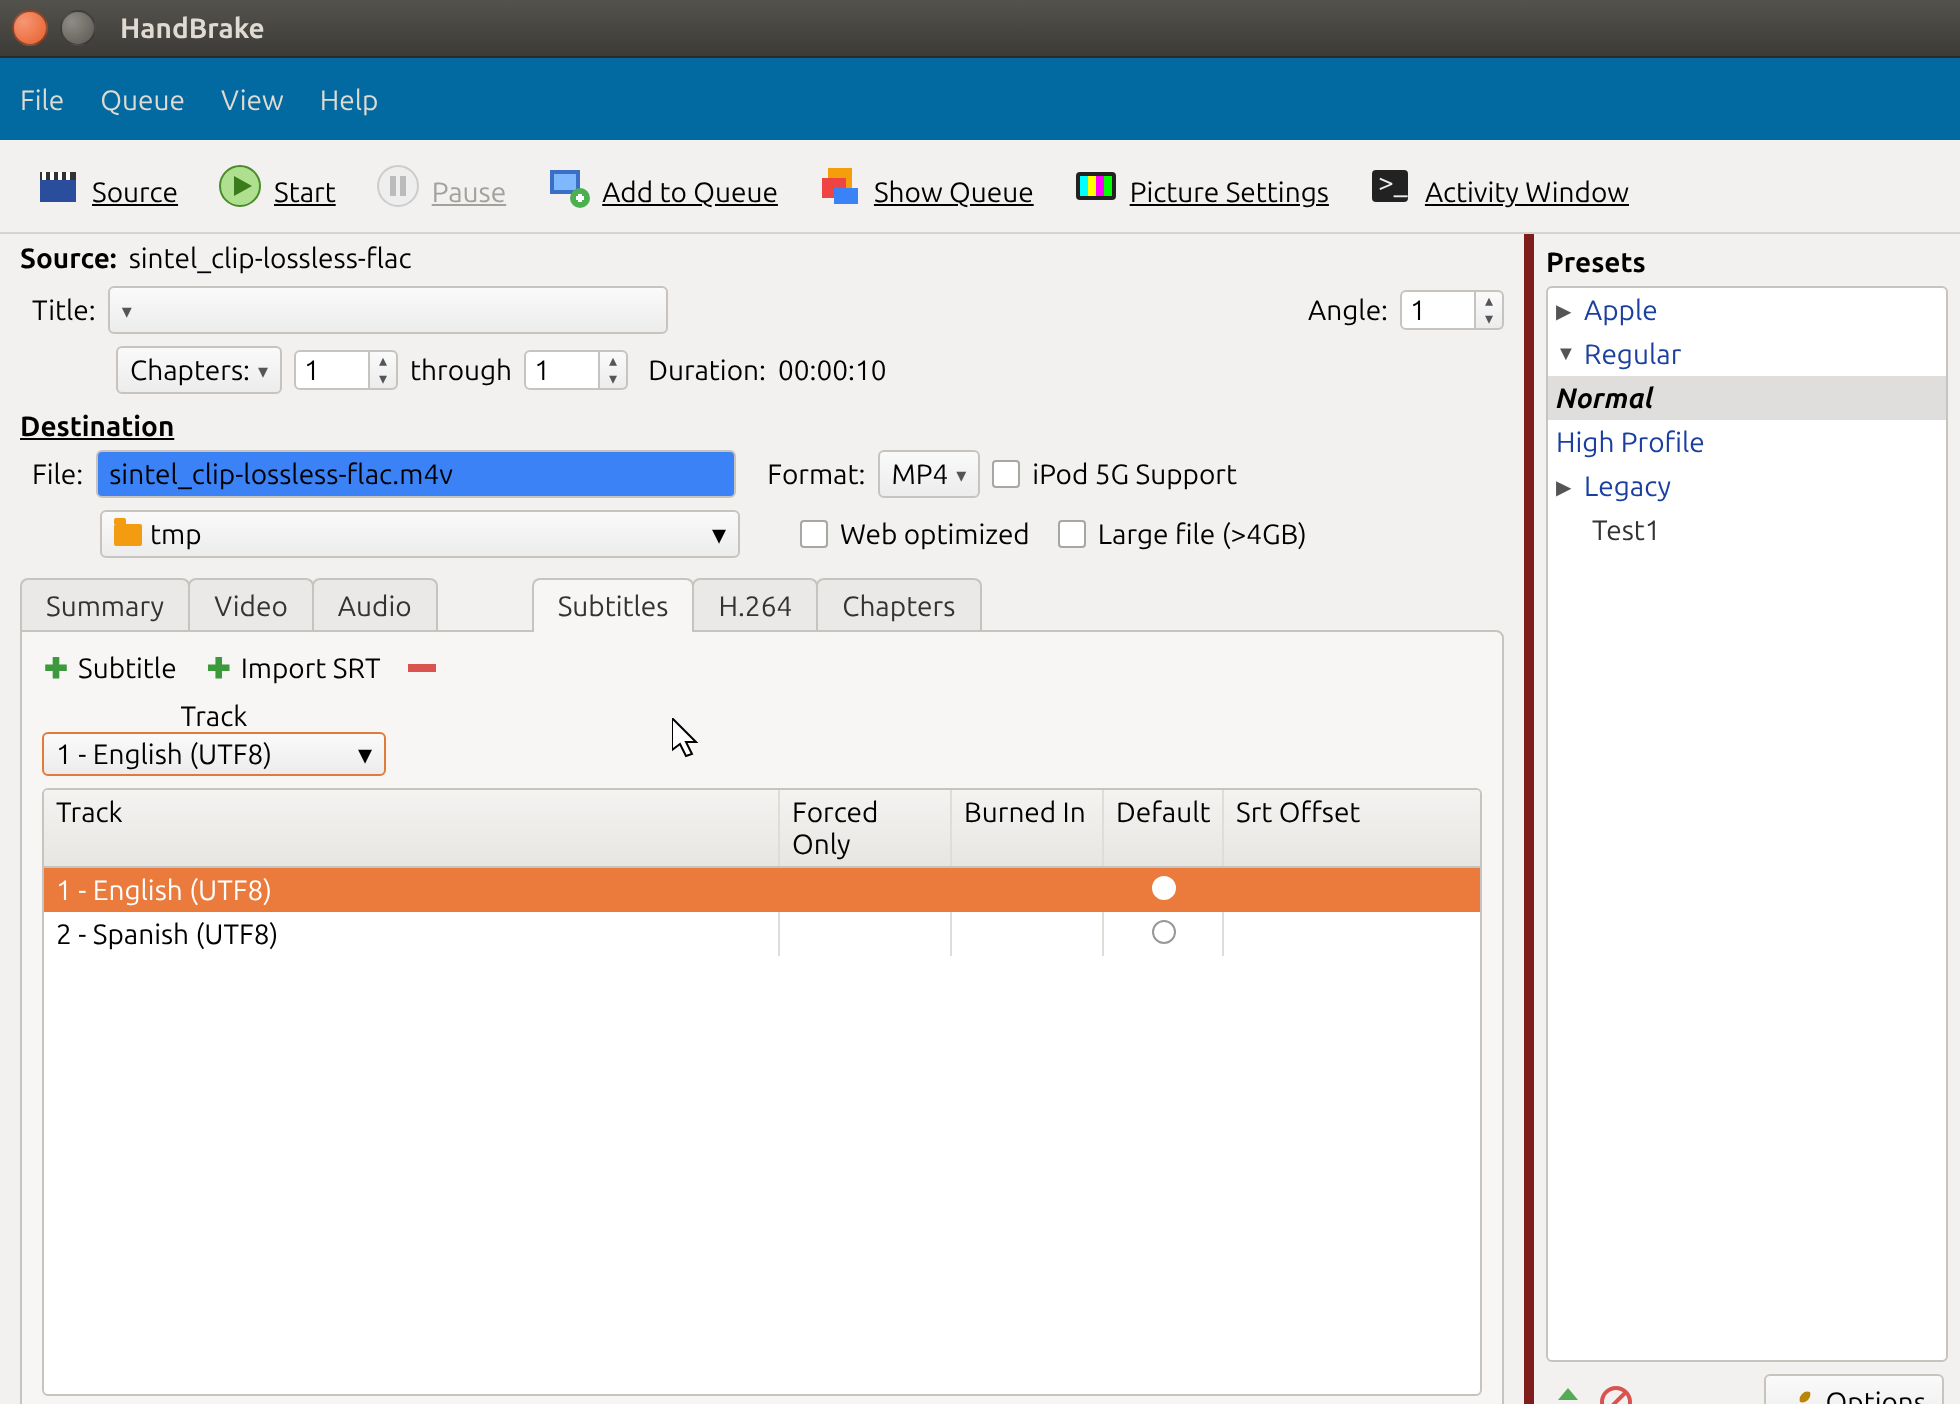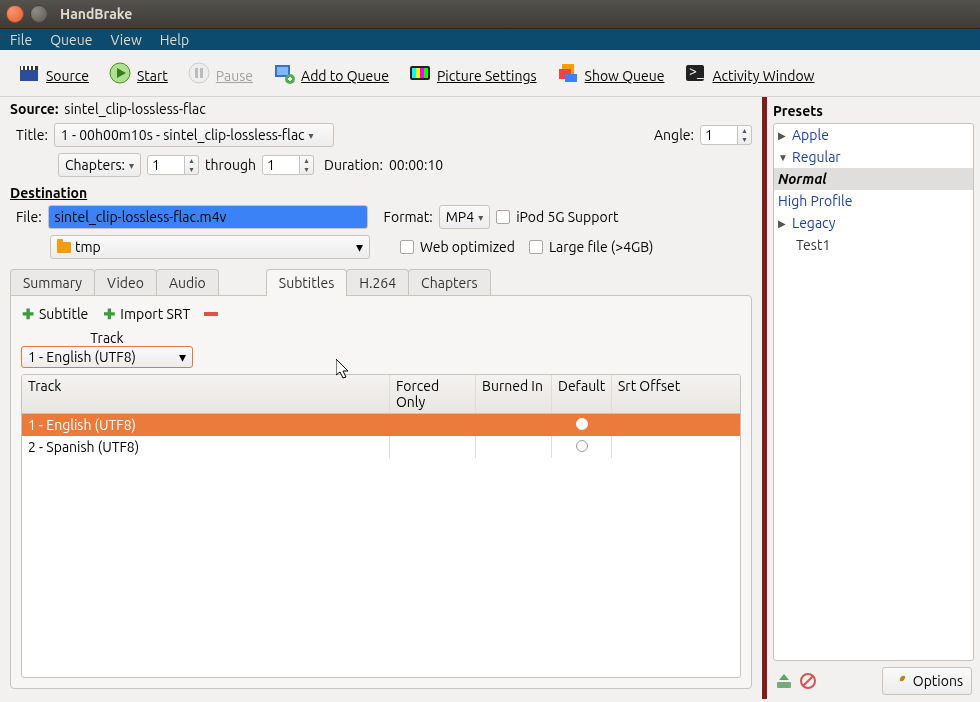--- a/index.html
+++ b/index.html
@@ -6,21 +6,21 @@
 body { background: #f2f1f0; width: 980px; height: 702px; overflow: hidden; }
 
 
 .titlebar { background: linear-gradient(#54524d, #3c3b37); height: 28px; display: flex; align-items: center; padding: 0 6px; color: #dfdbd2; font-weight: bold; }
 .winbtn { width: 18px; height: 18px; border-radius: 50%; margin-right: 6px; display: flex; align-items: center; justify-content: center; font-size: 11px; border: 1px solid rgba(0,0,0,0.4); }
 .winbtn.close { background: radial-gradient(circle at 30% 30%, #f79674, #e65f2b); }
 .winbtn.min { background: radial-gradient(circle at 30% 30%, #8f8c85, #595751); }
 .titlebar .title { margin-left: 6px; }
 
 
-.menubar { background: #0c4a6e; color: #dfdbd2; height: 22px; display: flex; align-items: center; padding: 0 10px; gap: 18px; border-top: 1px solid #2b2a27; }
+.menubar { background: #0369a1; color: #dfdbd2; height: 42px; display: flex; align-items: center; padding: 0 10px; gap: 18px; border-top: 1px solid #2b2a27; }
 .menubar span { cursor: pointer; }
 
 
 .toolbar { display: flex; align-items: center; padding: 8px 10px; gap: 4px; border-bottom: 1px solid #d6d4d1; }
 .tbtn { display: flex; align-items: flex-end; gap: 6px; padding: 4px 8px; border-radius: 3px; cursor: pointer; text-decoration: underline; }
 .tbtn.disabled { color: #a3a19d; cursor: default; }
 .tico { width: 22px; height: 22px; display: inline-flex; align-items: center; justify-content: center; }
 
 
 .mainarea { display: flex; height: calc(702px - 28px - 26px - 46px); }
@@ -148,60 +148,59 @@
           <circle cx="17" cy="17" r="5" fill="#4caf50"></circle>
           <rect x="15" y="16" width="4" height="2" fill="#fff"></rect>
           <rect x="16" y="15" width="2" height="4" fill="#fff"></rect>
         </svg>
     </span>
     <span>Add to Queue</span>
   </div>
   <div class="tbtn">
     <span class="tico">
       <svg width="22" height="22">
+          <rect x="5" y="2" width="12" height="10" fill="#f59e0b"></rect>
+          <rect x="2" y="7" width="12" height="10" fill="#ef4444"></rect>
+          <rect x="8" y="12" width="12" height="8" fill="#3b82f6"></rect>
+        </svg>
+    </span>
+    <span>Show Queue</span>
+  </div>
+  <div class="tbtn">
+    <span class="tico">
+      <svg width="22" height="22">
           <rect x="1" y="4" width="20" height="14" fill="#222" rx="2"></rect>
           <rect x="3" y="6" width="4" height="10" fill="#0ff"></rect>
           <rect x="7" y="6" width="4" height="10" fill="#ff0"></rect>
           <rect x="11" y="6" width="4" height="10" fill="#f0f"></rect>
           <rect x="15" y="6" width="4" height="10" fill="#0f0"></rect>
         </svg>
     </span>
     <span>Picture Settings</span>
   </div>
   <div class="tbtn">
     <span class="tico">
       <svg width="22" height="22">
-          <rect x="5" y="2" width="12" height="10" fill="#f59e0b"></rect>
-          <rect x="2" y="7" width="12" height="10" fill="#ef4444"></rect>
-          <rect x="8" y="12" width="12" height="8" fill="#3b82f6"></rect>
-        </svg>
-    </span>
-    <span>Show Queue</span>
-  </div>
-  <div class="tbtn">
-    <span class="tico">
-      <svg width="22" height="22">
           <rect x="2" y="3" width="18" height="16" fill="#222" rx="2"></rect>
           <text x="5" y="14" fill="#eee" font-size="10">&gt;_</text>
         </svg>
     </span>
     <span>Activity Window</span>
   </div>
 </div>
 
 <div class="mainarea">
   <div class="leftcol">
     <div class="row">
       <label style="font-weight:bold">Source:</label>
       <span>sintel_clip-lossless-flac</span>
     </div>
     <div class="row" style="margin-left:6px">
       <label>Title:</label>
       <div class="dropdown" style="width:280px">
-        <span>1 - 00h00m10s - sintel_clip-lossless-flac</span>
         <span class="arrow">▾</span>
       </div>
       <div style="flex:1"></div>
       <label>Angle:</label>
       <div class="spinner">
         <input value="1" style="">
         <div class="spbtns">
             <div>▴</div>
             <div>▾</div>
           </div>

